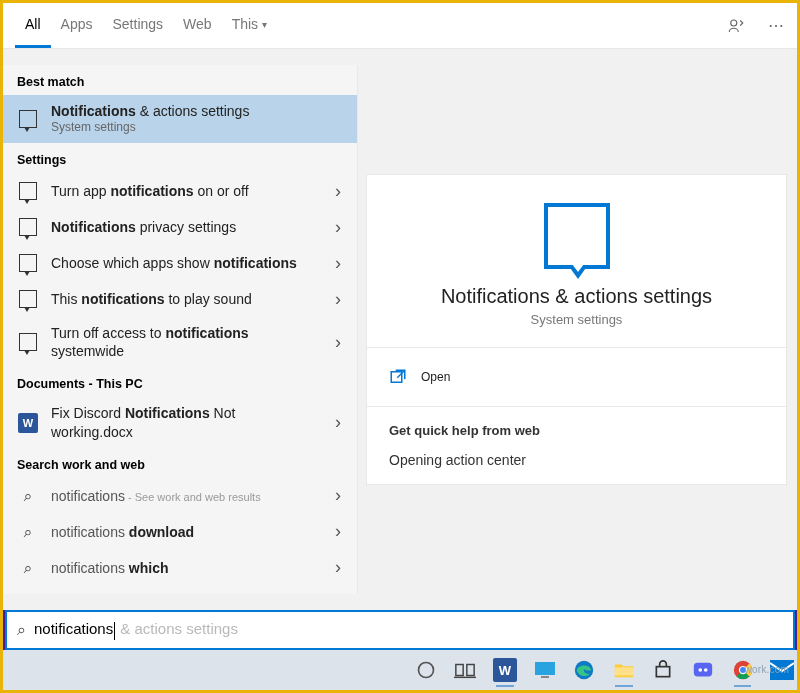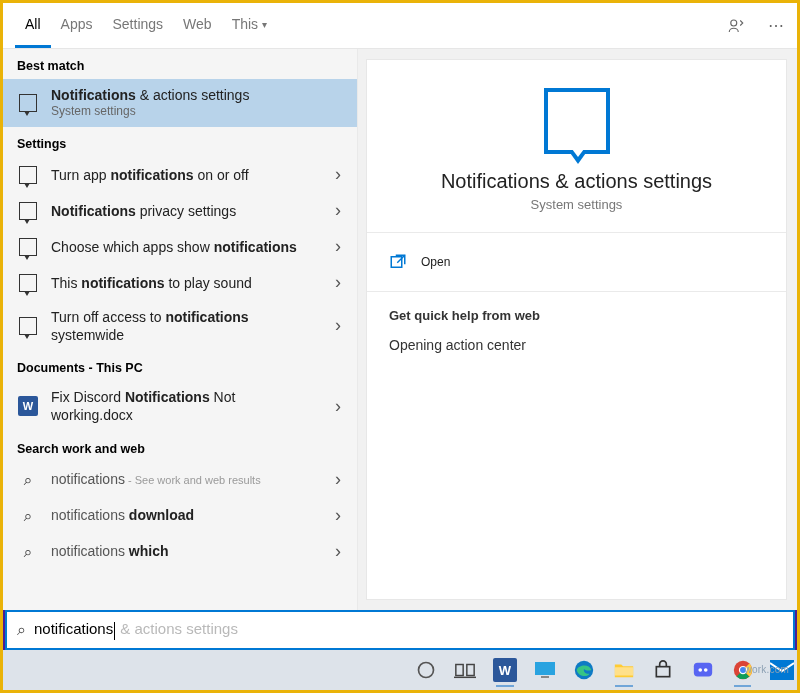--- a/index.html
+++ b/index.html
@@ -8,21 +8,21 @@
 
   
   .tabs { display: flex; align-items: center; height: 46px; padding: 0 12px; border-bottom: 1px solid #e6e6e6; background:#fff; position: relative; }
   .tab { padding: 0 10px; height: 100%; display:flex; align-items:center; font-size: 14px; color:#777; cursor:pointer; border-bottom: 3px solid transparent; }
   .tab.active { color:#000; border-bottom: 3px solid #0078d4; }
   .dropdown-caret { margin-left:4px; font-size:10px; }
   .tabs-right { margin-left:auto; display:flex; gap:22px; color:#666; }
   .tabs-right .iconbtn { width:18px; height:18px; display:flex; align-items:center; justify-content:center; cursor:pointer; font-size:16px; }
 
   
-  .main { flex: 1 1 auto; display:flex; min-height:0; background:#f1f1f1; }
+  .main { flex: 1 1 auto; display:flex; min-height:0; background:#f1f1f1;align-items:center; }
   .left { width: 355px; background:#f5f5f5; overflow-y:auto; border-right:1px solid #e9e9e9; padding-bottom:8px; }
   .right { flex:1; background:#fff; display:flex; flex-direction:column; margin:10px 10px 10px 8px; border:1px solid #e7e7e7; }
 
   
   .section-label { font-size:12.5px; font-weight:600; color:#000; padding:10px 14px 6px; }
   .result { display:flex; align-items:center; gap:12px; padding:7px 10px 7px 14px; position:relative; cursor:pointer; }
   .result .icon { width:22px; height:22px; flex-shrink:0; display:flex; align-items:center; justify-content:center; color:#333; }
   .result .txt { flex:1; font-size:14px; color:#222; line-height:1.3; }
   .result .txt .bold { font-weight:600; }
   .result .sub { font-size:12px; color:#666; }

